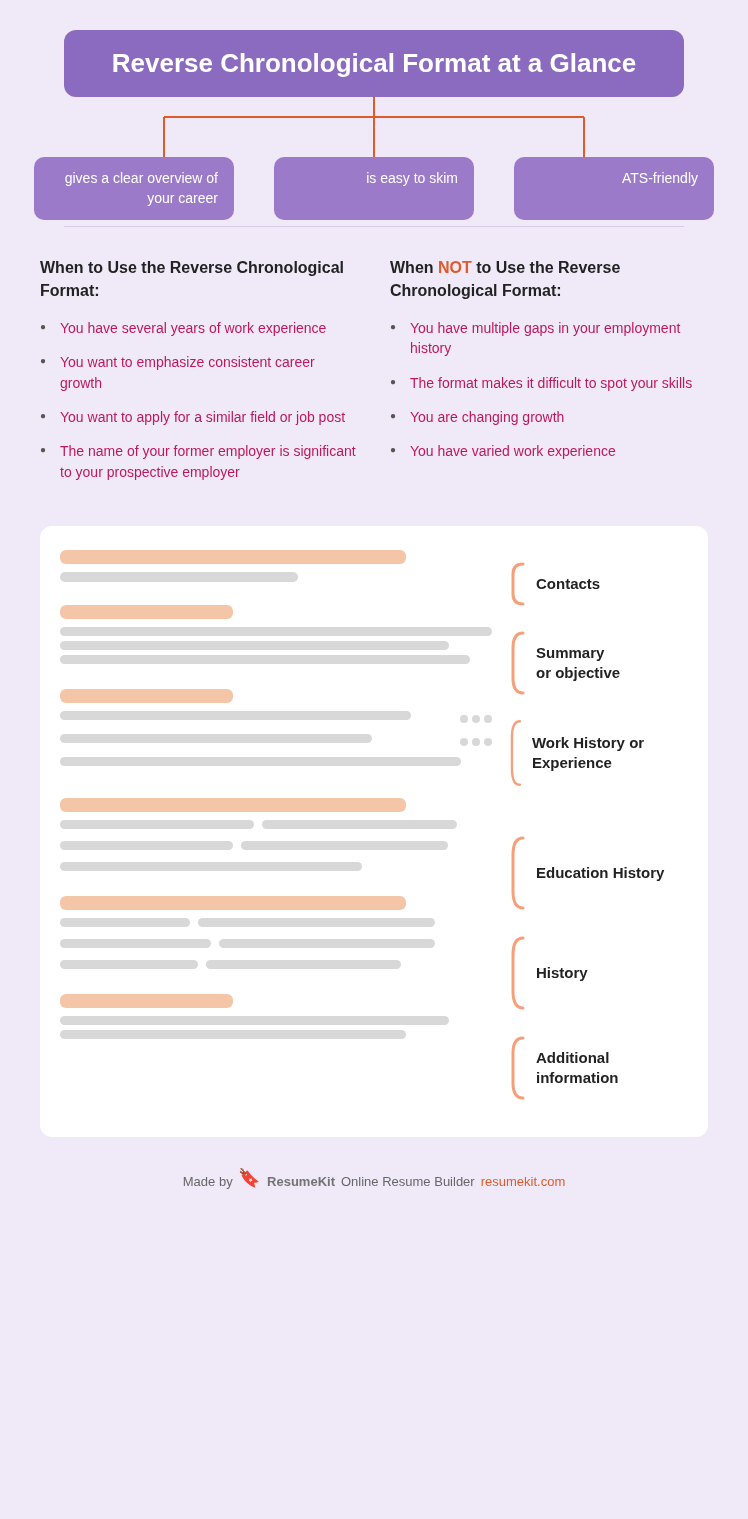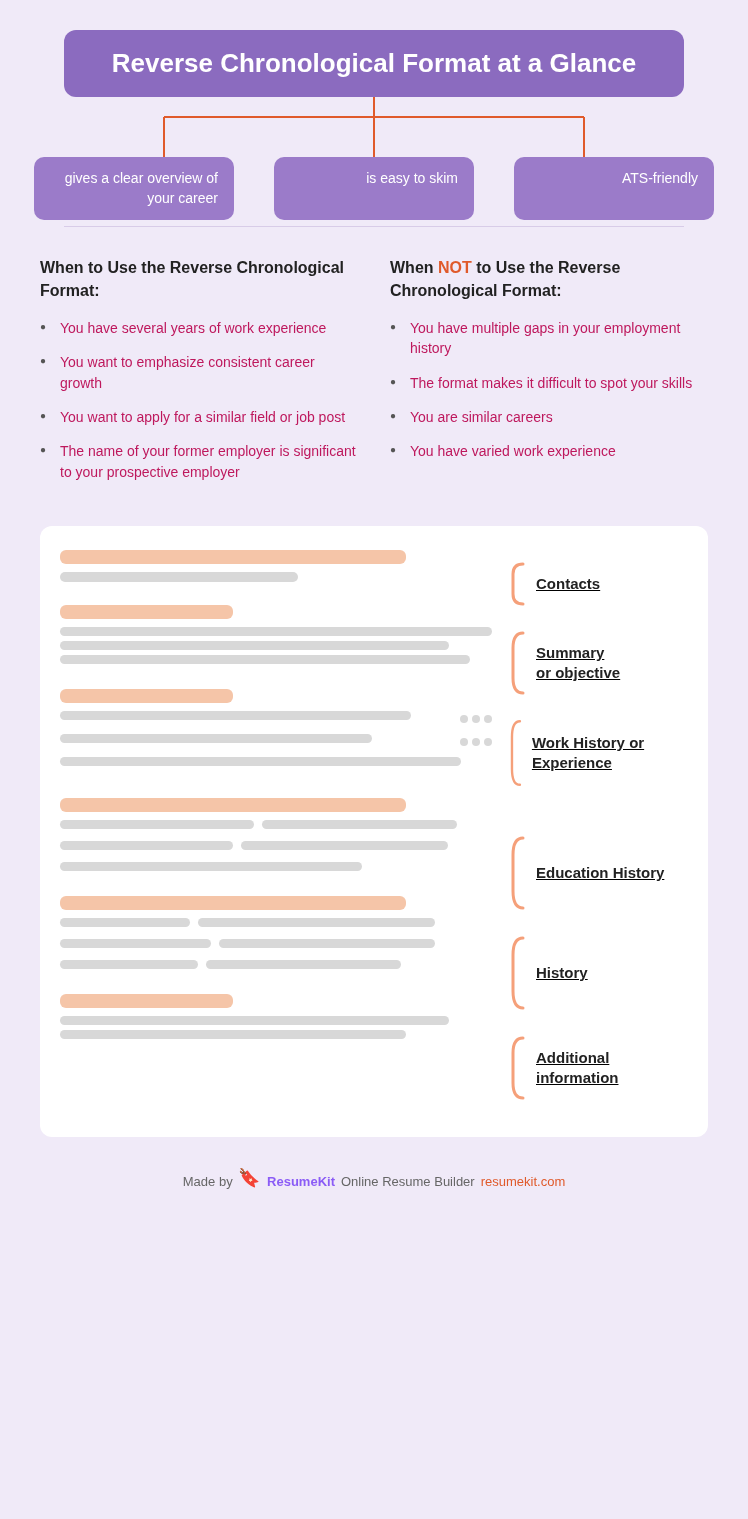--- a/index.html
+++ b/index.html
@@ -102,21 +102,20 @@
     }
 
     
     .resume-visual {
       background: white;
       border-radius: 12px;
       padding: 24px 20px 24px 20px;
       margin: 10px 10px 20px 10px;
       display: flex;
       gap: 16px;
-      text-decoration: underline;
     }
     .resume-doc {
       flex: 1;
       display: flex;
       flex-direction: column;
       gap: 0;
     }
     .resume-labels {
       width: 180px;
       display: flex;
@@ -178,21 +177,21 @@
       text-align: center;
       font-size: 13px;
       color: #666;
       padding: 10px 0 16px 0;
       display: flex;
       align-items: flex-end;
       justify-content: center;
       gap: 6px;
     }
     .footer .brand {
-      color: #8b5cf6;
+      color: #737373;
       font-weight: bold;
     }
     .footer .logo-icon {
       color: #e05a2b;
       font-size: 18px;
     }
     .footer a {
       color: #e05a2b;
       text-decoration: none;
     }
@@ -255,21 +254,21 @@
       </ul>
     </div>
 
     <div class="when-col">
       <h3>
         <span>When </span><span class="not">NOT</span><span> to Use the Reverse Chronological Format:</span>
       </h3>
       <ul>
         <li>You have multiple gaps in your employment history</li>
         <li>The format makes it difficult to spot your skills</li>
-        <li>You are similar careers</li>
+        <li>You are changing growth</li>
         <li>You have varied work experience</li>
       </ul>
     </div>
   </div>
 
   <div class="resume-visual">
 
     <div class="resume-doc">
 
       <div class="skeleton-section" style="margin-bottom:16px;">

